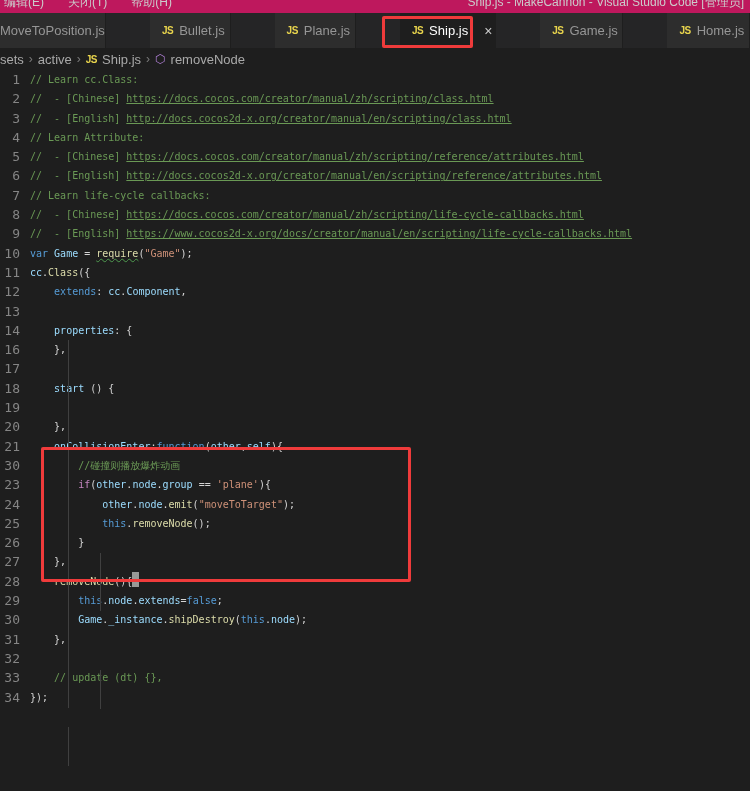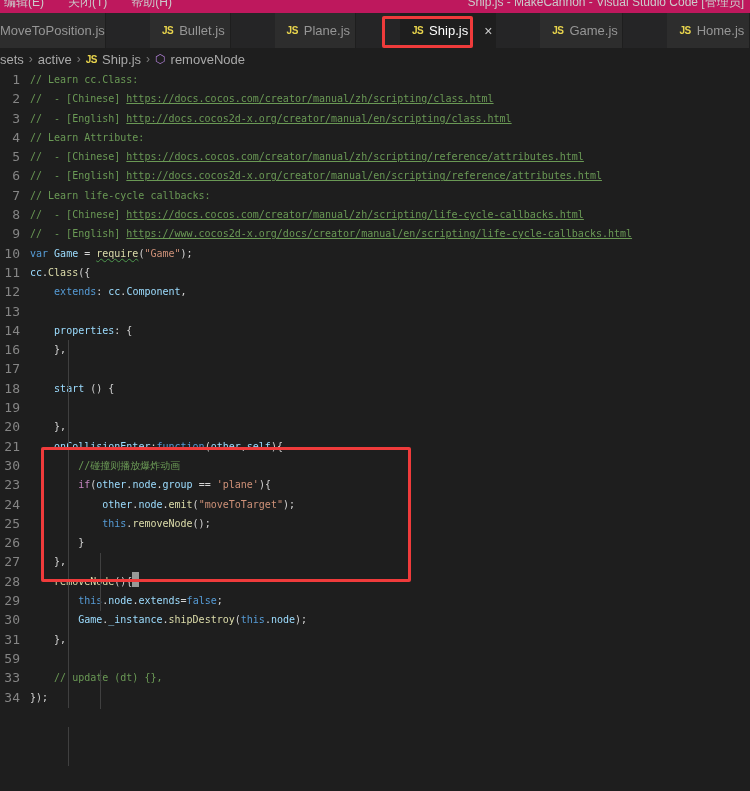--- a/index.html
+++ b/index.html
@@ -280,21 +280,21 @@
         <div class="line"><span class="ln">30</span><span class="code">        <span class="c-com">//碰撞则播放爆炸动画</span></span></div>
         <div class="line"><span class="ln">23</span><span class="code"><span class="c-pl">        </span><span class="c-ctl">if</span><span class="c-pl">(</span><span class="c-var">other</span><span class="c-pl">.</span><span class="c-var">node</span><span class="c-pl">.</span><span class="c-var">group</span><span class="c-pl"> == </span><span class="c-str">'plane'</span><span class="c-pl">){</span></span></div>
         <div class="line"><span class="ln">24</span><span class="code"><span class="c-pl">            </span><span class="c-var">other</span><span class="c-pl">.</span><span class="c-var">node</span><span class="c-pl">.</span><span class="c-fn">emit</span><span class="c-pl">(</span><span class="c-str">"moveToTarget"</span><span class="c-pl">);</span></span></div>
         <div class="line"><span class="ln">25</span><span class="code"><span class="c-pl">            </span><span class="c-kw">this</span><span class="c-pl">.</span><span class="c-fn">removeNode</span><span class="c-pl">();</span></span></div>
         <div class="line"><span class="ln">26</span><span class="code"><span class="c-pl">        }</span></span></div>
         <div class="line"><span class="ln">27</span><span class="code"><span class="c-pl">    },</span></span></div>
         <div class="line"><span class="ln">28</span><span class="code"><span class="c-pl">    </span><span class="c-fn">removeNode</span><span class="c-pl">(){</span><span class="cursor"></span></span></div>
         <div class="line"><span class="ln">29</span><span class="code"><span class="c-pl">        </span><span class="c-kw">this</span><span class="c-pl">.</span><span class="c-var">node</span><span class="c-pl">.</span><span class="c-var">extends</span><span class="c-pl">=</span><span class="c-kw">false</span><span class="c-pl">;</span></span></div>
         <div class="line"><span class="ln">30</span><span class="code"><span class="c-pl">        </span><span class="c-var">Game</span><span class="c-pl">.</span><span class="c-var">_instance</span><span class="c-pl">.</span><span class="c-fn">shipDestroy</span><span class="c-pl">(</span><span class="c-kw">this</span><span class="c-pl">.</span><span class="c-var">node</span><span class="c-pl">);</span></span></div>
         <div class="line"><span class="ln">31</span><span class="code"><span class="c-pl">    },</span></span></div>
-        <div class="line"><span class="ln">59</span><span class="code"></span></div>
+        <div class="line"><span class="ln">32</span><span class="code"></span></div>
         <div class="line"><span class="ln">33</span><span class="code">    <span class="c-com">// update (dt) {},</span></span></div>
         <div class="line"><span class="ln">34</span><span class="code"><span class="c-pl">});</span></span></div>
       </div>
 
     <div class="guide" style="left:68px; top:270px; height:116px;"></div>
     <div class="guide" style="left:68px; top:386px; height:252px;"></div>
     <div class="guide" style="left:100px; top:483px; height:58px;"></div>
     <div class="guide" style="left:100px; top:600px; height:39px;"></div>
     <div class="guide" style="left:68px; top:657px; height:39px;"></div>
   </div>

